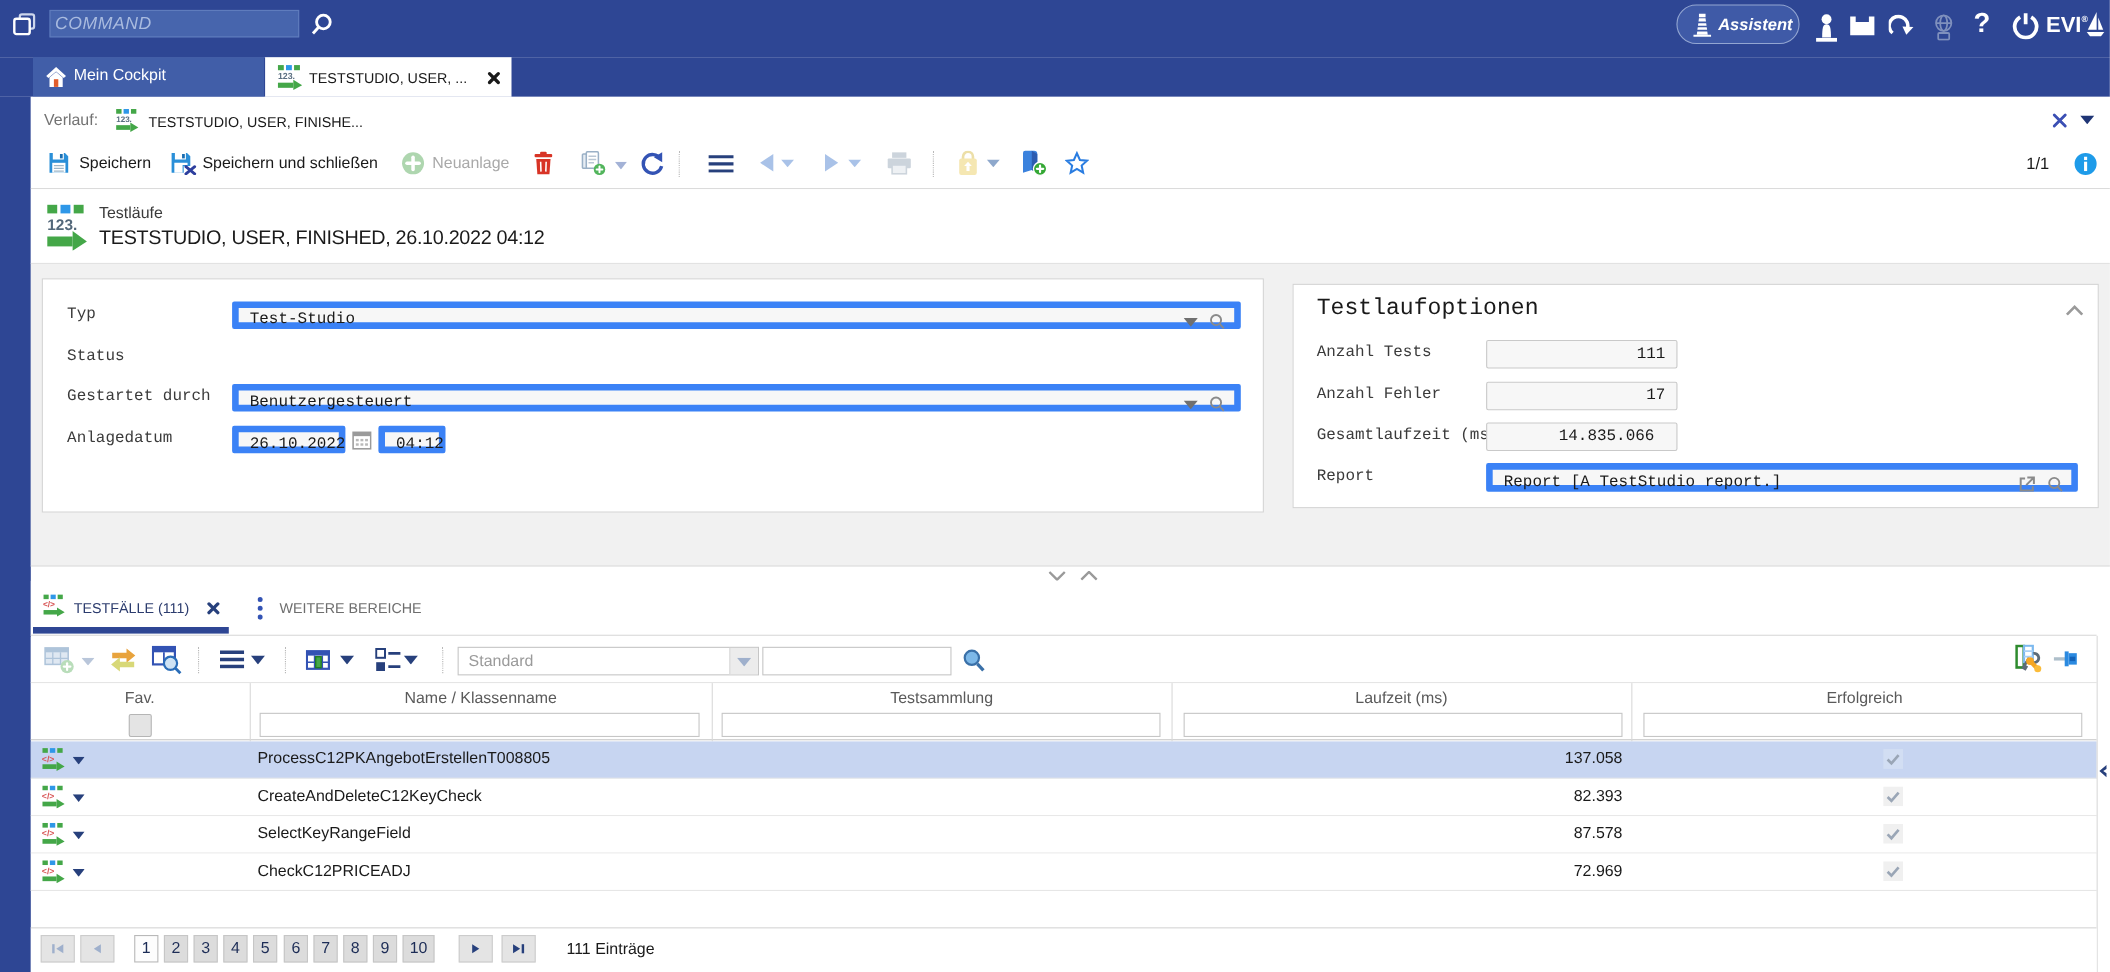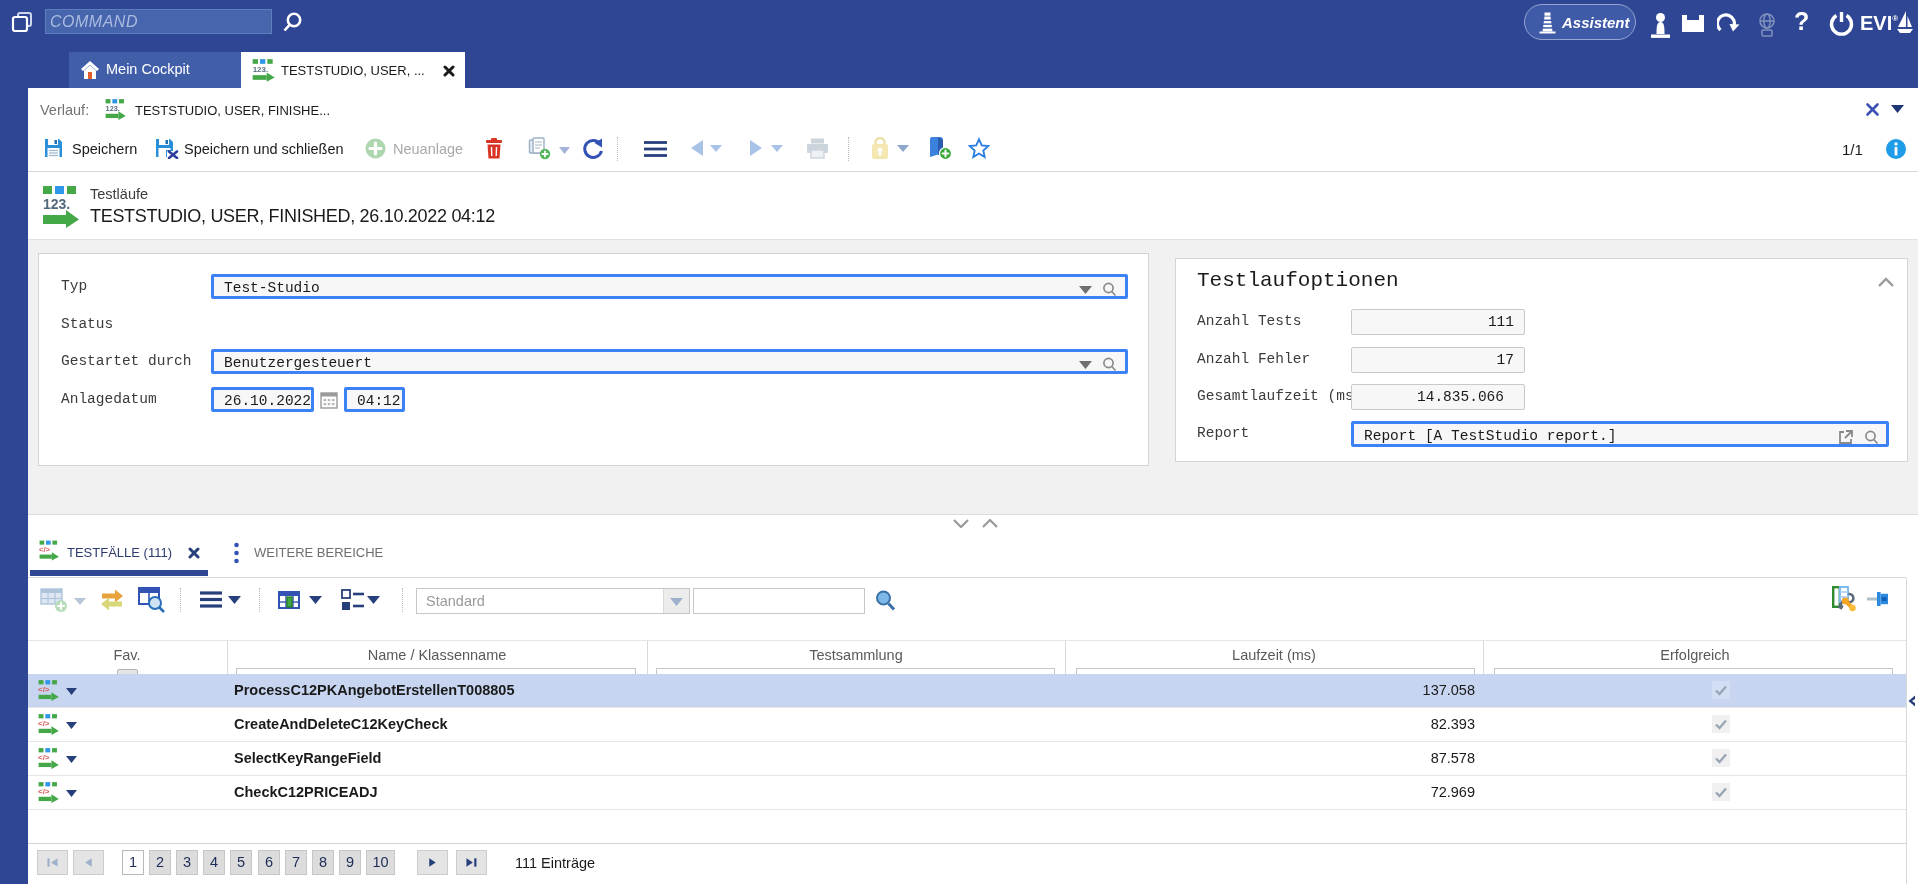--- a/index.html
+++ b/index.html
@@ -7,54 +7,54 @@
 .abs { position:absolute; }
 
 #topbar { position:absolute; left:0; top:0; width:1918px; height:52px; background:#2e4694; }
 #tabrow { position:absolute; left:0; top:52px; width:1918px; height:36px; background:#2e4694; }
 #leftstrip { position:absolute; left:0; top:88px; width:28px; height:796px; background:#2e4694; }
 #cmdinput { position:absolute; left:45px; top:9px; width:227px; height:25px; background:#4765ad; border:1px solid #5f7cbd; color:#a9bbdf; font-style:italic; font-size:16px; line-height:23px; padding-left:4px; letter-spacing:0.5px; }
 #assistent { position:absolute; left:1524px; top:4px; width:112px; height:36px; background:#3f5aa7; border:1.5px solid #93a6d2; border-radius:18px; color:#fff; font-weight:bold; font-size:15px;font-style:italic; }
 #assistent span { position:absolute; left:37px; top:9px; font-size:15px; }
 .tbicon { position:absolute; top:12px; }
 
-#tab-cockpit { position:absolute; left:30px; top:52px; width:210px; height:36px; background:#415ea8; color:#fff; font-size:14.5px;margin-left:39px; }
+#tab-cockpit { position:absolute; left:30px; top:52px; width:210px; height:36px; background:#415ea8; color:#fff; font-size:14.5px; }
 #tab-cockpit span { position:absolute; left:37px; top:9px; }
 #tab-active { position:absolute; left:241px; top:52px; width:224px; height:36px; background:#fff; color:#1a1a1a; font-size:13px; }
 #tab-active span { position:absolute; left:40px; top:11px; }
 
 #verlauf { position:absolute; left:28px; top:88px; width:1890px; height:39px; background:#fff; }
 #toolbar { position:absolute; left:28px; top:127px; width:1890px; height:45px; background:#fff; border-bottom:1px solid #d7d7d7; }
 .tbtext { position:absolute; top:14px; font-size:14.5px; color:#1a1a1a; }
 .tbgray { color:#a9a9a9; }
 .vsep { position:absolute; top:10px; height:24px; border-left:1px dotted #b9b9b9; }
 
 #headband { position:absolute; left:28px; top:172px; width:1890px; height:68px; background:#fff; border-bottom:1px solid #e2e2e2; }
 
 #grayarea { position:absolute; left:28px; top:240px; width:1890px; height:275px; background:#f1f1f1; border-bottom:1px solid #dcdcdc; }
 .panel { position:absolute; background:#fff; border:1px solid #d4d4d4;font-family:Liberation Mono, monospace; }
 #panelL { left:10px; top:13px; width:1111px; height:213px; }
 #panelR { left:1147px; top:18px; width:733px; height:204px; }
 .flabel { position:absolute; font-size:14.5px; color:#3b3b3b; left:22px; }
-.finput { position:absolute; background:#f7f7f7; border:3px solid #3b82f6; border-radius:2px; font-size:14.5px; color:#1a1a1a; }
+.finput { position:absolute; background:#f7f7f7; border:6px solid #3b82f6; border-radius:2px; font-size:14.5px; color:#1a1a1a; }
 .finput .tx { position:absolute; left:10px; top:3px; }
 .rnum { position:absolute; background:#f7f7f7; border:1px solid #c9c9c9; border-radius:2px; font-size:14.5px; color:#1a1a1a; text-align:right; }
 
 
 #btabs { position:absolute; left:28px; top:528px; width:1878px; height:50px; background:#fff; border-bottom:1px solid #d9d9d9; }
 #btabs .bline { position:absolute; left:2px; top:42px; width:178px; height:6px; background:#2e4694; }
 #btoolbar { position:absolute; left:28px; top:579px; width:1878px; height:41px; background:#fff; }
 
-#thead { position:absolute; left:28px; top:620px; width:1878px; height:53px; background:#fff; border-top:1px solid #e5e5e5; border-bottom:1px solid #c9c9c9;margin-top:20px; }
+#thead { position:absolute; left:28px; top:620px; width:1878px; height:53px; background:#fff; border-top:1px solid #e5e5e5; border-bottom:1px solid #c9c9c9; }
 .hcell { position:absolute; top:6px; font-size:14.5px; color:#5a5a5a; text-align:center; }
 .hsep { position:absolute; top:0; height:53px; border-left:1px solid #d9d9d9; }
 .fbox { position:absolute; top:27px; height:22px; background:#fff; border:1px solid #c6c6c6; }
 .trow { position:absolute; left:28px; width:1878px; height:34px; background:#fff; border-bottom:1px solid #e6e6e6; font-size:14.5px; color:#1a1a1a; }
 .trow.sel { background:#c7d5f1; }
-.rname { position:absolute; left:206px; top:8px;font-weight:bold; }
+.rname { position:absolute; left:206px; top:8px; }
 .rtime { position:absolute; left:1200px; top:8px; width:247px; text-align:right; }
 .rcheck { position:absolute; left:1684px; top:7px; width:20px; height:20px; color:#9aa6b6; font-weight:bold; font-size:16px; }
 
 #pager { position:absolute; left:28px; top:843px; width:1878px; height:41px; background:#fff; border-top:1px solid #d4d4d4; }
 .pbtn { position:absolute; top:6px; height:25px; background:#dcdcdc; border:1px solid #c6c6c6; font-size:14.5px; color:#1c2c56; text-align:center; line-height:23px; }
 .pbtn.white { background:#fdfdfd; border:1px solid #b9b9b9; }
 svg { display:block; }
 </style>
 </head>
 <body>

